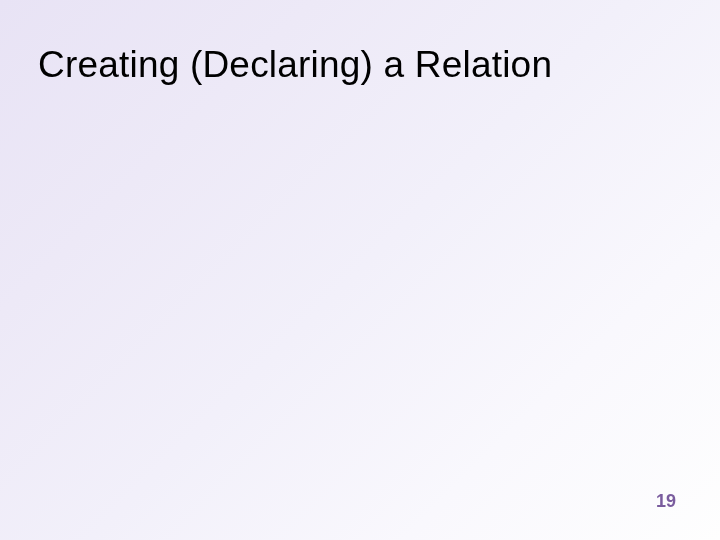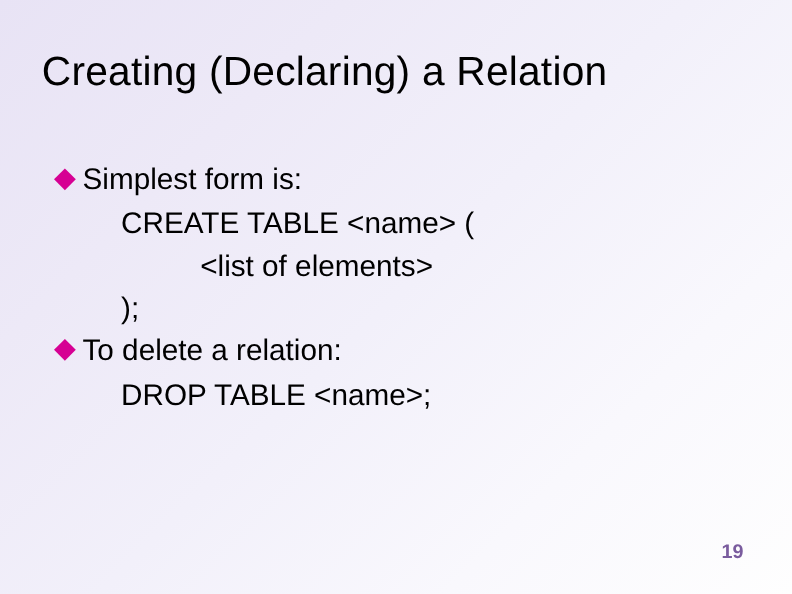--- a/index.html
+++ b/index.html
@@ -67,35 +67,16 @@
     font-weight: bold;
   }
 </style>
 </head>
 <body>
 
 <div class="slide">
 
   <div class="title">Creating (Declaring) a Relation</div>
 
-  <div class="body">
-
-    <div class="bullet-line">
-      <span class="diamond"></span>
-      <span>Simplest form is:</span>
-    </div>
-
-    <div class="indent-1">CREATE TABLE &lt;name&gt; (</div>
-    <div class="indent-2">&lt;list of elements&gt;</div>
-    <div class="indent-1">);</div>
-
-    <div class="bullet-line">
-      <span class="diamond"></span>
-      <span>To delete a relation:</span>
-    </div>
-
-    <div class="indent-1">DROP TABLE &lt;name&gt;;</div>
-
-  </div>
 
   <div class="page-number">19</div>
 
 </div>
 
 </body></html>

